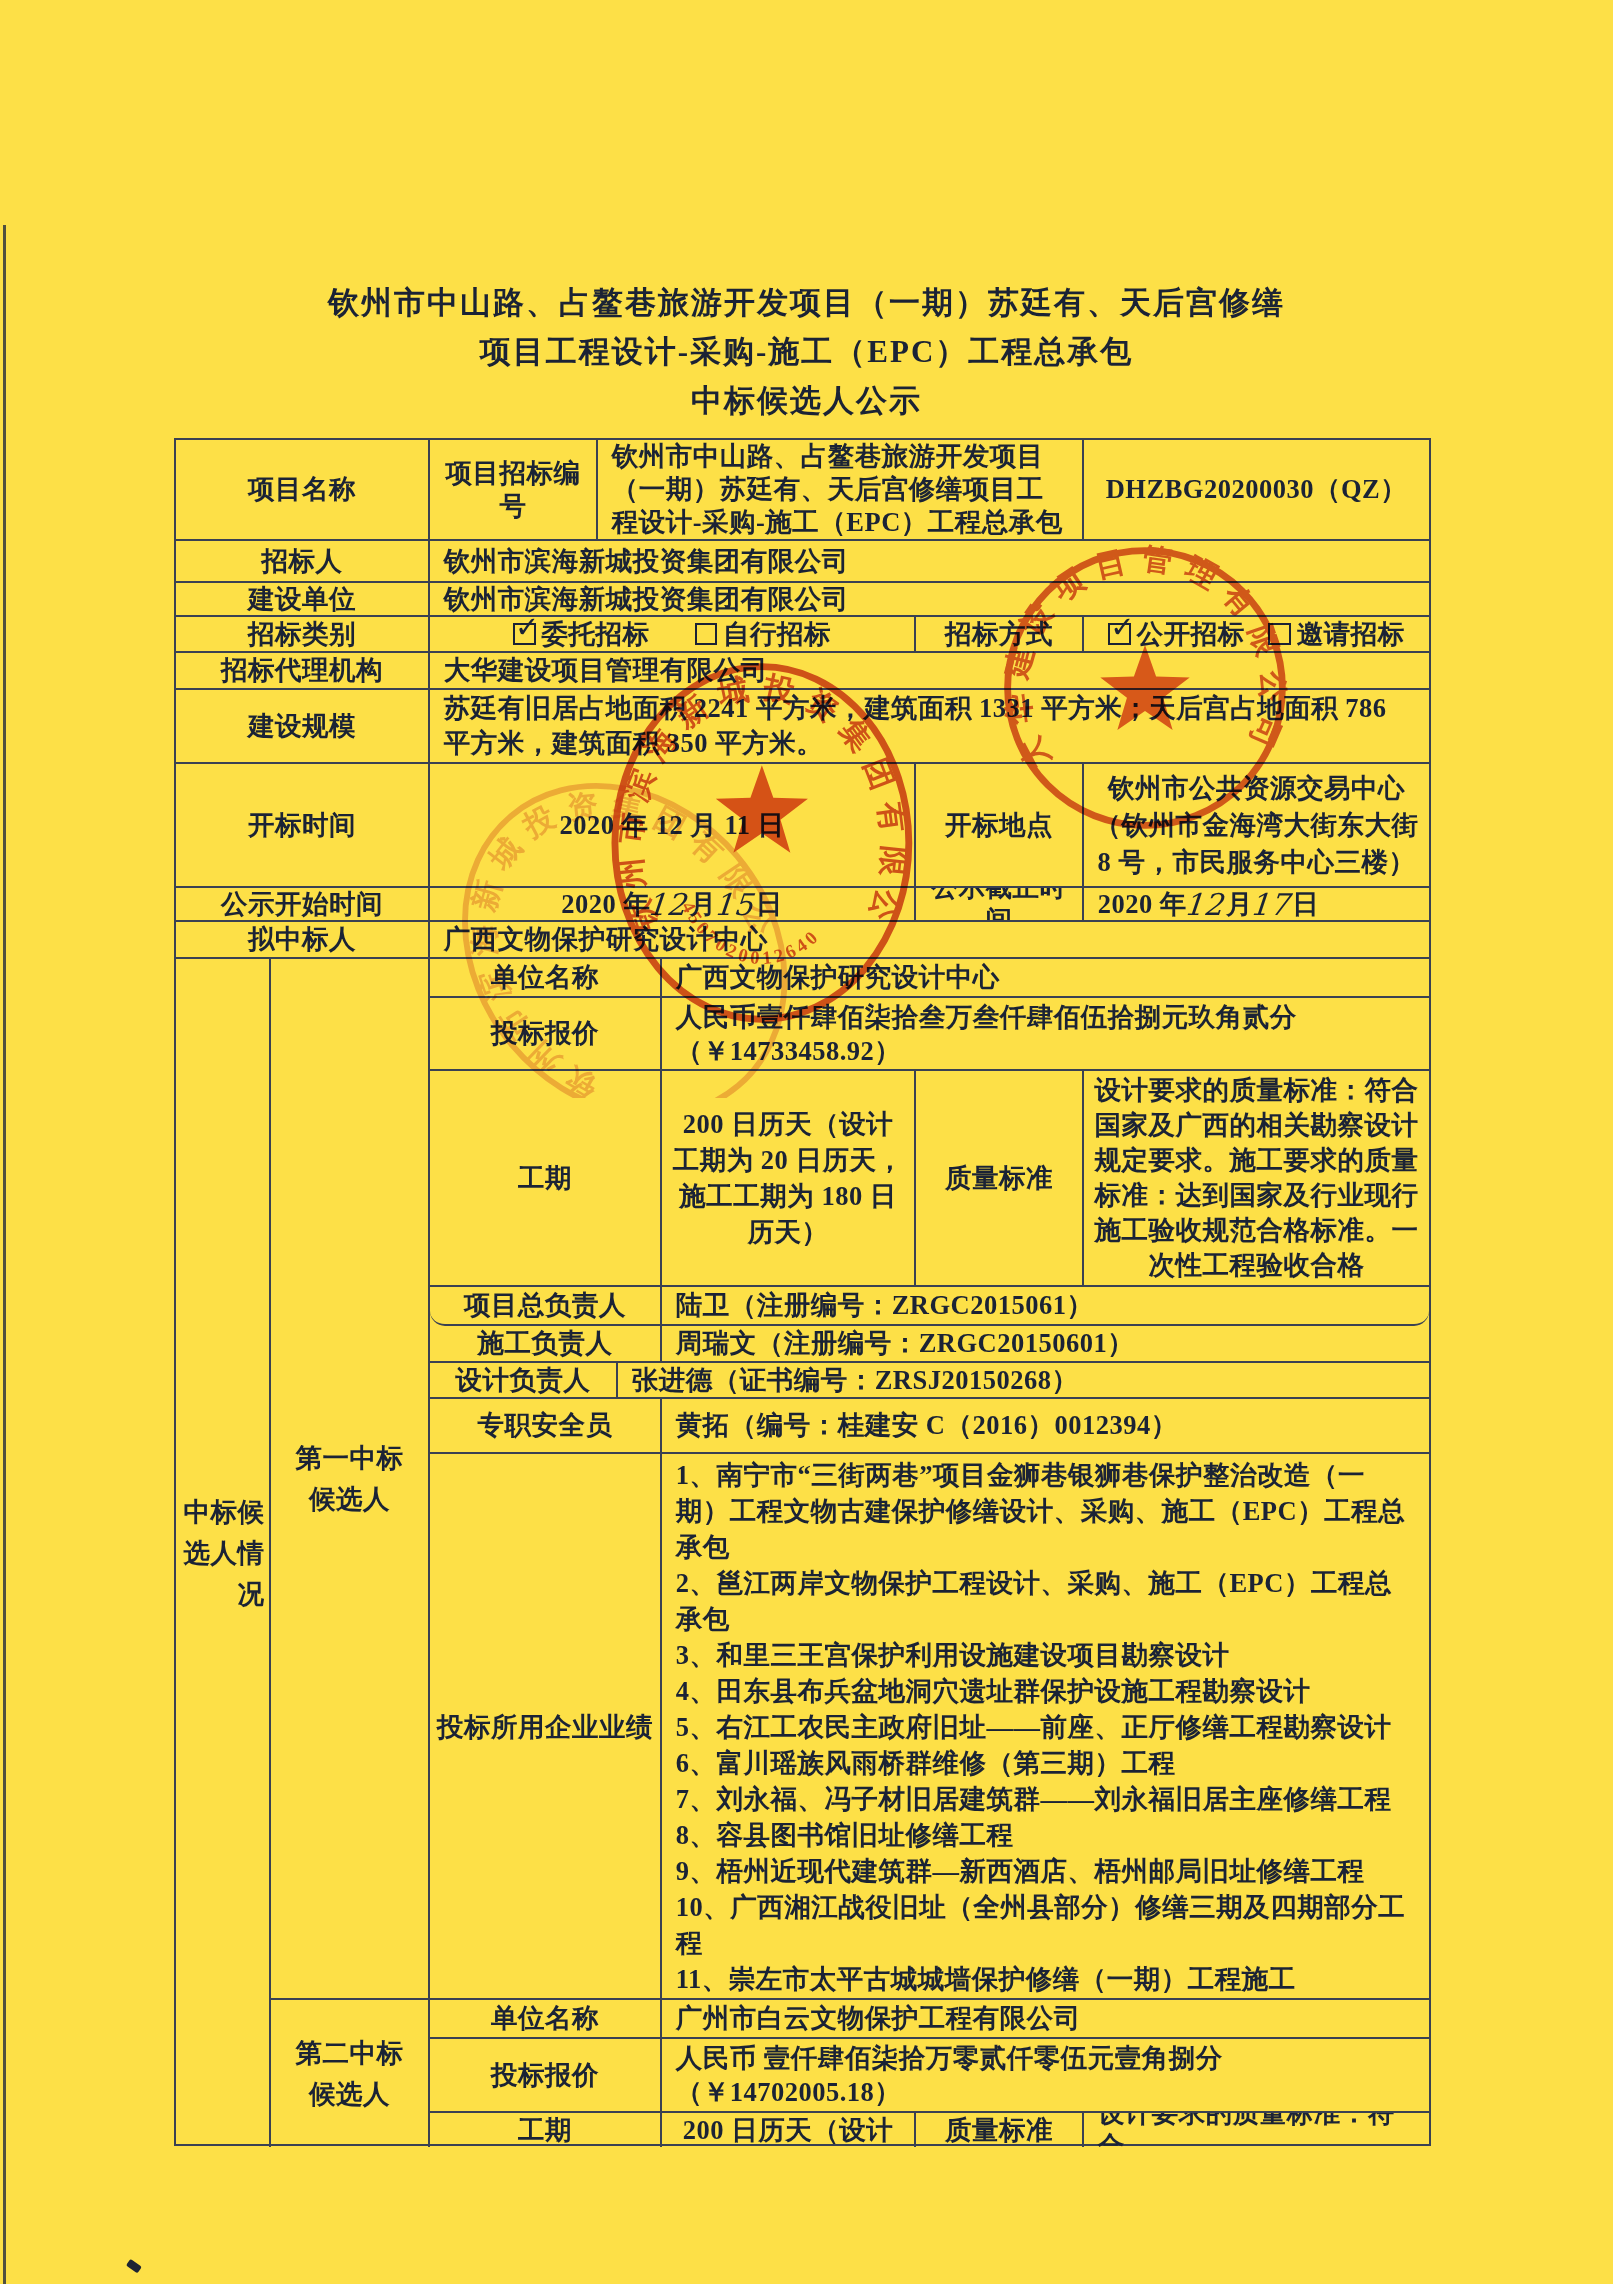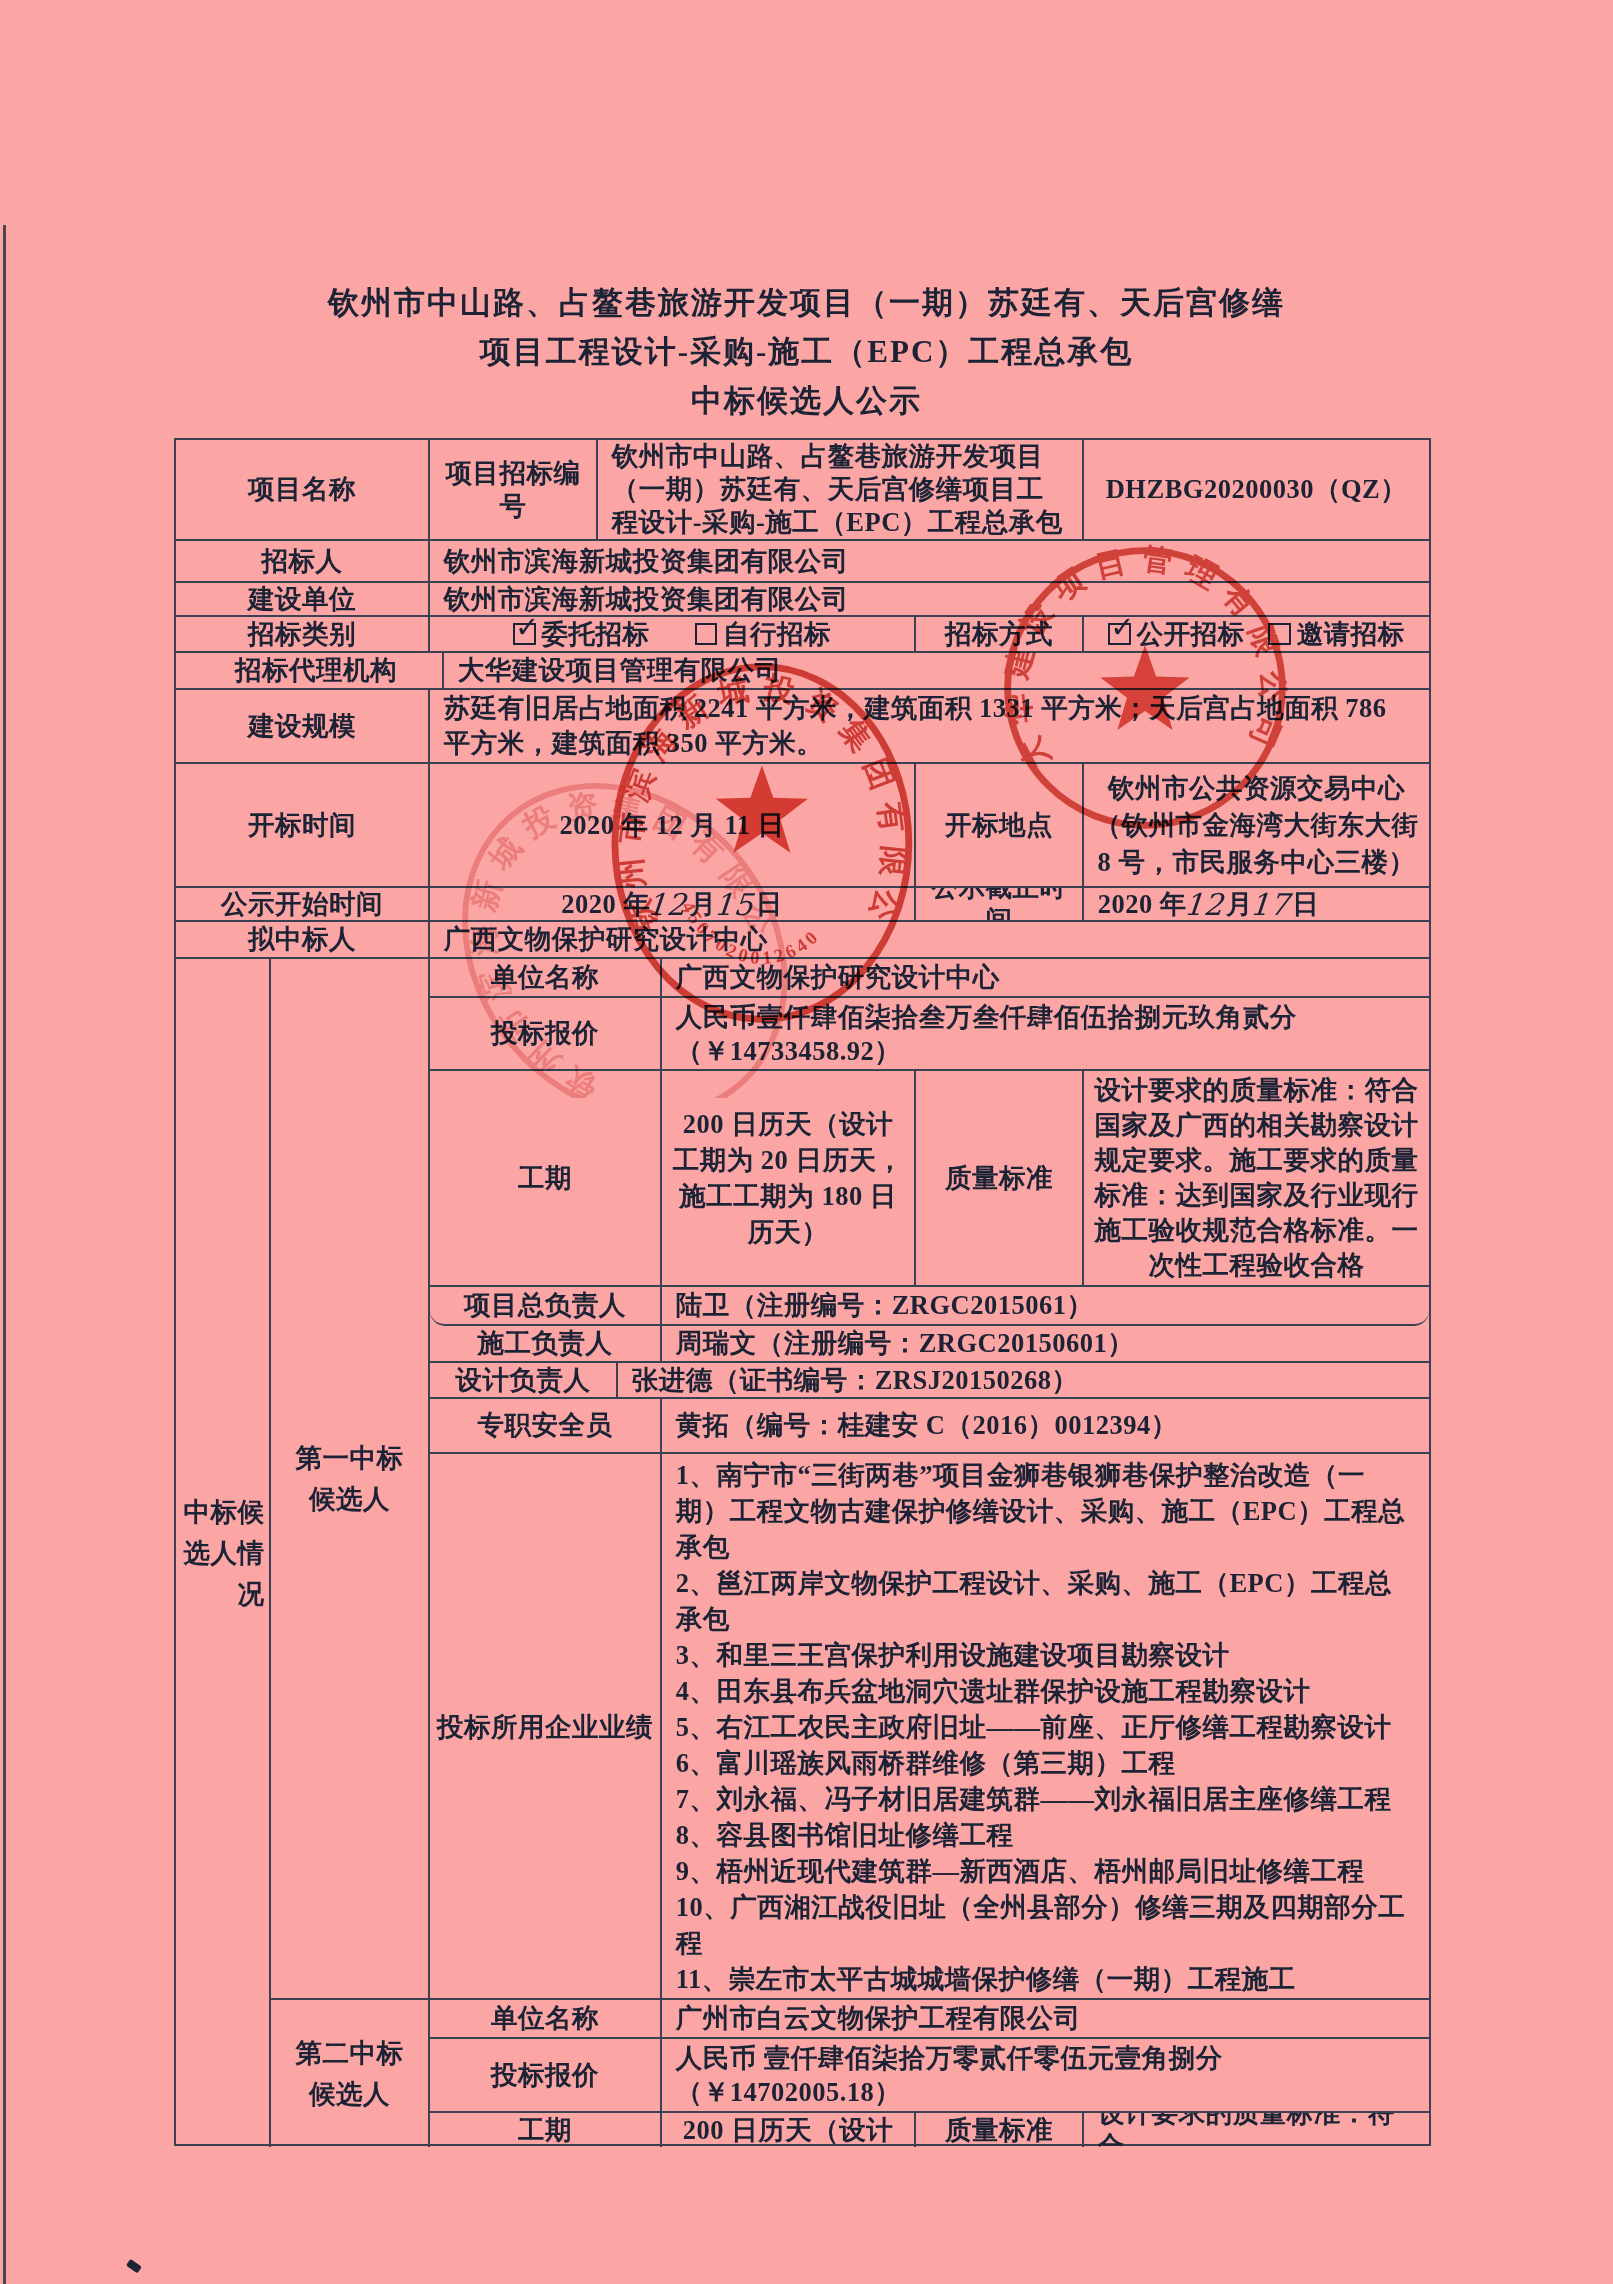--- a/index.html
+++ b/index.html
@@ -3,21 +3,21 @@
 <meta charset="utf-8">
 <style>
   :root{
     --bd:#3a4152;
     --ink:#1b2335;
     --red:#c63a2b;
   }
   html,body{margin:0;padding:0;background:#9a9a9a;}
   .page{
     position:relative;width:1613px;height:2285px;margin:0 auto;
-    background:#fca5a5;color:var(--ink);
+    background:#fde047;color:var(--ink);
     font-family:"Liberation Serif","DejaVu Serif",serif;
     font-size:26.5px;font-weight:600;letter-spacing:0.5px;
     overflow:hidden;
   }
   .scan-edge{position:absolute;left:2.9px;top:225px;width:2.9px;height:2059px;background:#262c3c;opacity:.8;}
   .scan-speck{position:absolute;width:13.7px;height:7.8px;background:#1d2433;border-radius:2px;transform:rotate(35deg);}
 
   .titles{position:absolute;left:0;top:278px;width:100%;text-align:center;
     font-size:31px;font-weight:700;line-height:49px;letter-spacing:2px;}
 
@@ -107,21 +107,21 @@
             <span>公开招标</span>
           </span>
           <span class="cbitem">
             <span class="cbx"></span>
             <span>邀请招标</span>
           </span>
         </span>
       </div>
     </div>
 
-    <div class="row" style="height:37px;padding-left:14px;">
+    <div class="row" style="height:37px;">
       <div class="cell" style="width:254px;">招标代理机构</div>
       <div class="cell val grow">大华建设项目管理有限公司</div>
     </div>
 
     <div class="row" style="height:74px;">
       <div class="cell" style="width:254px;">建设规模</div>
       <div class="cell val grow" style="line-height:35px;">
         <div class="inner">苏廷有旧居占地面积 2241 平方米，建筑面积 1331 平方米；天后宫占地面积 786 平方米，建筑面积 350 平方米。</div>
       </div>
     </div>

